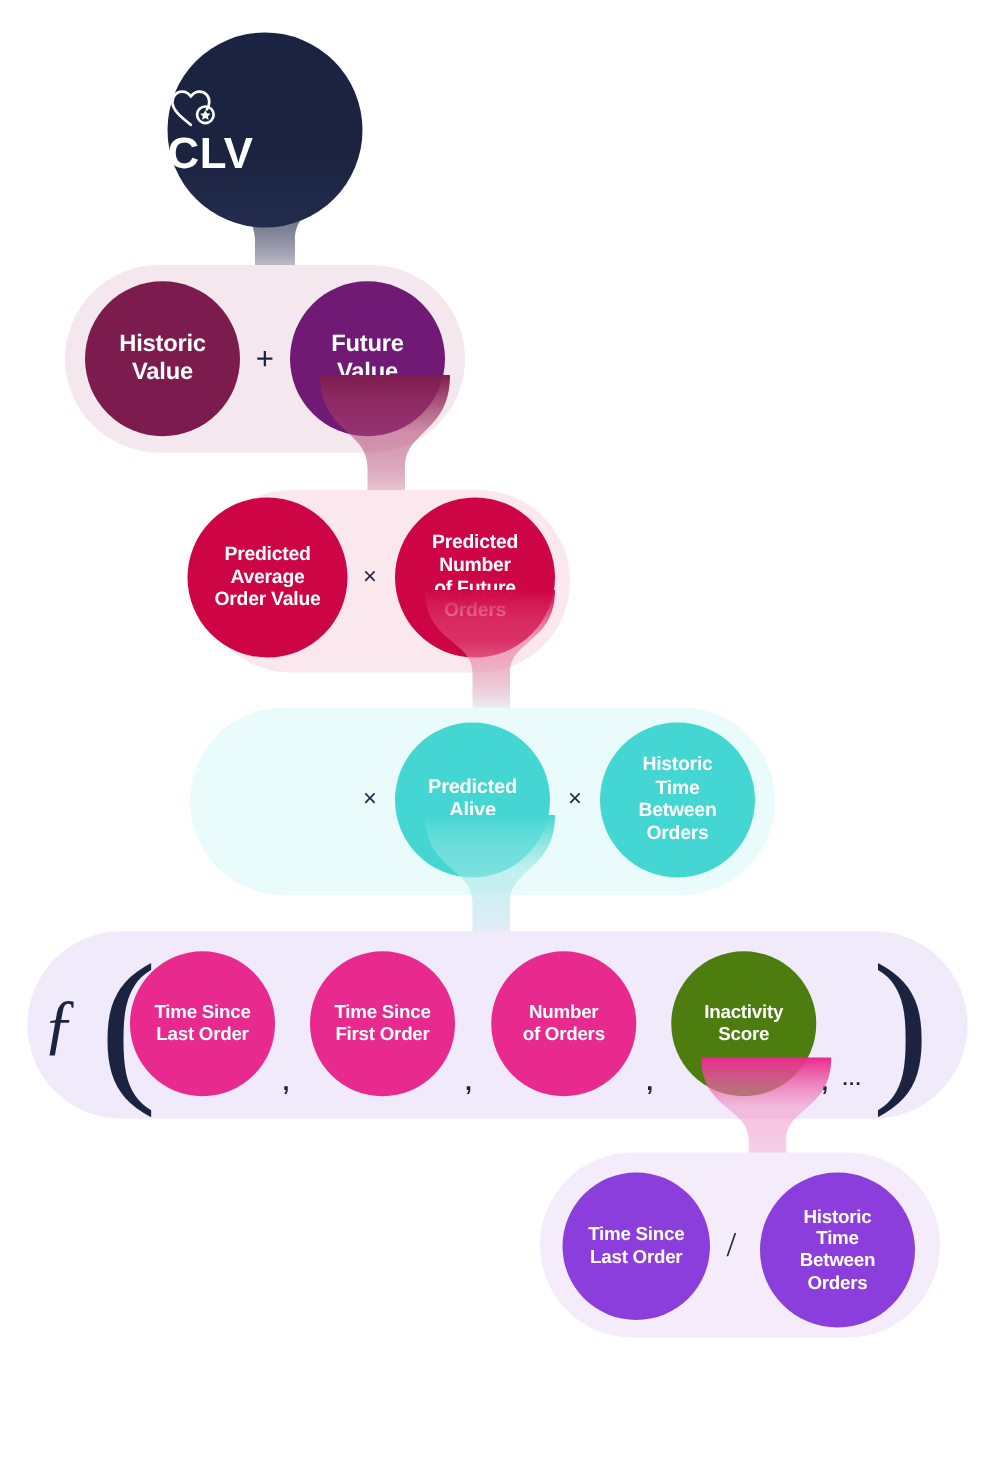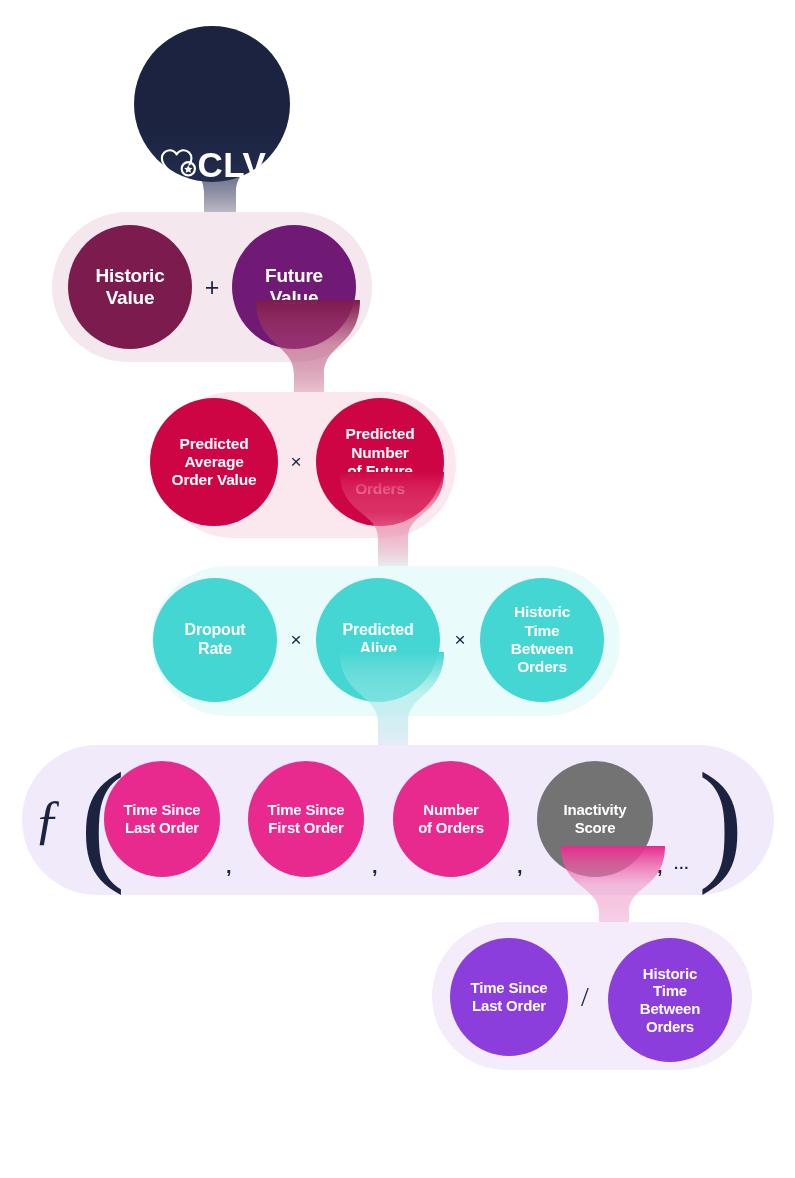--- a/index.html
+++ b/index.html
@@ -29,21 +29,21 @@
     font-weight:400;display:flex;align-items:center;justify-content:center;
     user-select:none;
   }
   .comma{position:absolute;color:#1b2340;font-weight:700;}
 
   
   #clv-node{
     position:absolute;left:134px;top:26px;width:156px;height:156px;
     border-radius:50%;
     background:linear-gradient(180deg,#1b2340 0%,#1b2340 62%,#232c4d 100%);
-    display:flex;flex-direction:row;align-items:flex-end;justify-content:center;
+    display:flex;flex-direction:column;align-items:flex-start;justify-content:center;
   }
   #clv-icon{width:40px;height:34px;margin-bottom:2px;}
   #clv-label{
     color:#fff;font-size:35px;font-weight:800;letter-spacing:0.5px;line-height:1;
   }
 
   .paren{
     position:absolute;color:#1b2340;
     font-family:"Liberation Serif", serif;
     font-weight:400;line-height:1;
@@ -109,23 +109,20 @@
         <stop offset="0%" stop-color="#ce0544" stop-opacity="1"></stop>
         <stop offset="40%" stop-color="#e65a85" stop-opacity="0.5"></stop>
         <stop offset="100%" stop-color="#e9fbfa" stop-opacity="1"></stop>
       </linearGradient>
     </defs>
     <path d="M4,0 C4,42 42,40 42,66 L42,100 L72,100 L72,66 C72,40 108,42 108,0 Z" fill="url(#g2)"></path>
   </svg>
 
   <div class="band" style="left:152px;top:566px;width:468px;height:150px;background:#e9fbfa;"></div>
 
-  <div class="node" style="left:153px;top:578px;width:124px;height:124px;background:#44d6d3;font-size:16px;">
-    <span>Dropout<br>Rate</span>
-  </div>
   <div class="op" style="left:286px;top:623px;width:20px;height:34px;font-size:19px;">×</div>
   <div class="node" style="left:316px;top:578px;width:124px;height:124px;background:#44d6d3;font-size:16px;">
     <span>Predicted<br>Alive</span>
   </div>
   <div class="op" style="left:450px;top:623px;width:20px;height:34px;font-size:19px;">×</div>
   <div class="node" style="left:480px;top:578px;width:124px;height:124px;background:#44d6d3;font-size:15.5px;">
     <span>Historic<br>Time<br>Between<br>Orders</span>
   </div>
 
   <svg class="conn" style="left:336px;top:652px;" width="112" height="104" viewBox="0 0 112 104">
@@ -152,21 +149,21 @@
   <div class="node" style="left:248px;top:761px;width:116px;height:116px;background:#e8298d;font-size:15px;">
     <span>Time Since<br>First Order</span>
   </div>
   <div class="comma" style="left:372px;top:855px;font-size:20px;">,</div>
 
   <div class="node" style="left:393px;top:761px;width:116px;height:116px;background:#e8298d;font-size:15px;">
     <span>Number<br>of Orders</span>
   </div>
   <div class="comma" style="left:517px;top:855px;font-size:20px;">,</div>
 
-  <div class="node" style="left:537px;top:761px;width:116px;height:116px;background:#737373;font-size:15px;">
+  <div class="node" style="left:537px;top:761px;width:116px;height:116px;background:#4d7c0f;font-size:15px;">
     <span>Inactivity<br>Score</span>
   </div>
   <div class="comma" style="left:657px;top:855px;font-size:20px;">,</div>
   <div class="dots" style="left:674px;top:855px;font-size:15px;">...</div>
   <div class="paren" style="left:698px;top:752px;font-size:136px;">)</div>
 
   <svg class="conn" style="left:557px;top:846px;" width="112" height="100" viewBox="0 0 112 100">
     <defs>
       <linearGradient id="g4" x1="0" y1="0" x2="0" y2="1">
         <stop offset="0%" stop-color="#e8298d" stop-opacity="1"></stop>

